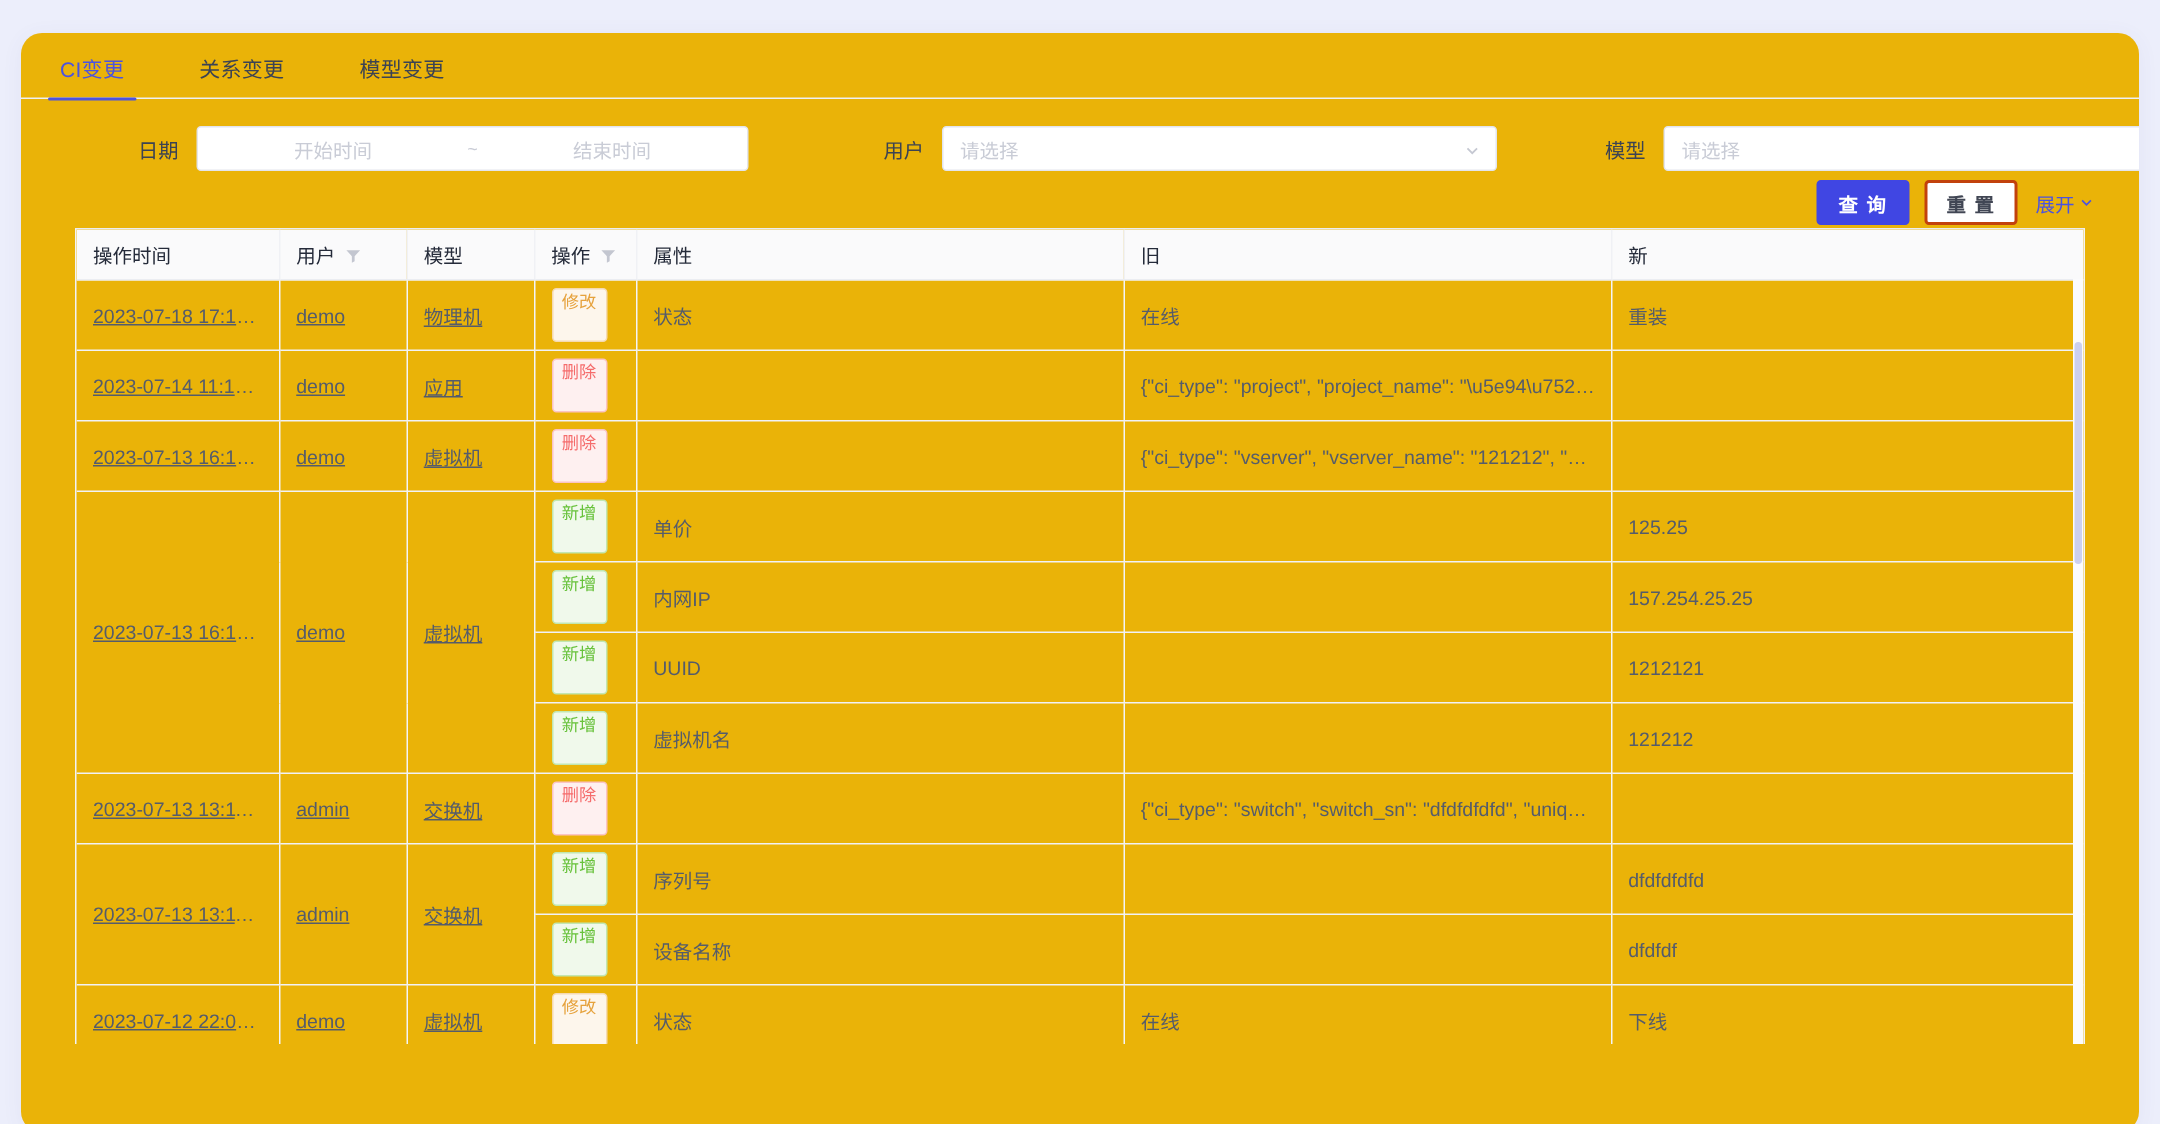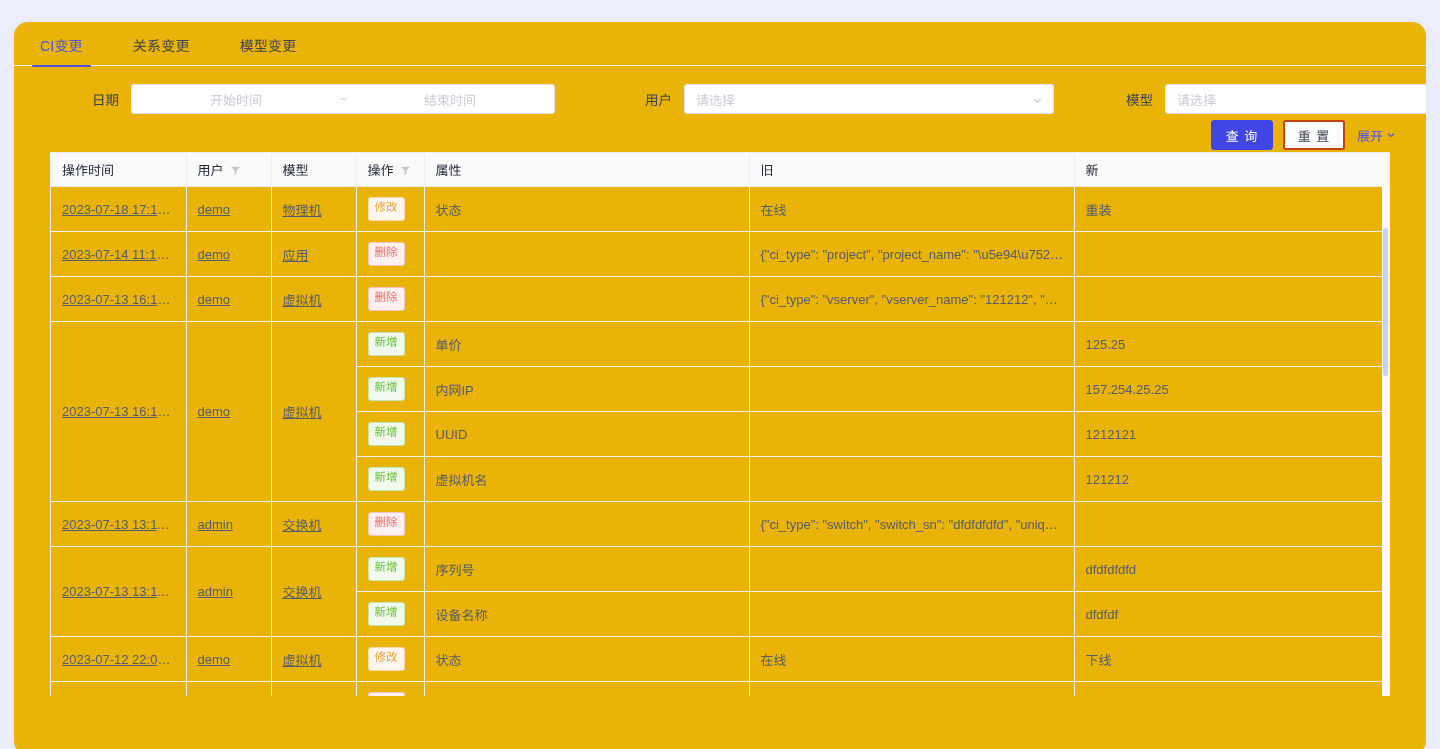--- a/index.html
+++ b/index.html
@@ -95,21 +95,21 @@
     border-radius: 3px;
     background: #fff;
     display: flex;
     align-items: center;
     font-size: 13px;
     color: #c0c4cc;
     margin-left: 12px;
     gap: 36px;
   }
   .date-range {
-    width: 424px;
+    width: 368px;
     justify-content: center;
     gap: 0;
     padding: 0 8px;
   }
   .date-range .ph {
     flex: 1;
     text-align: center;
     color: #c9ccd6;
   }
   .date-range .sep {
@@ -147,20 +147,21 @@
     border-radius: 3px;
     font-size: 13px;
     display: inline-flex;
     align-items: center;
     justify-content: center;
     padding: 0 0;
     cursor: pointer;
     box-sizing: border-box;
     letter-spacing: 1px;
     white-space: nowrap;
+    font-weight: bold;
   }
   .btn-primary {
     background: #4046e3;
     color: #fff;
     border: 1px solid #4046e3;
   }
   .btn-default {
     background: #fff;
     color: #414654;
     border: 2px solid #c2410c;
@@ -232,21 +233,21 @@
   }
   table.grid td:last-child { border-right: none; }
   td.grouped {
     border-right: 1px solid #f3f4f8;
     text-decoration: underline;
   }
   .tag {
     display: inline-block;
     font-size: 11.5px;
     line-height: 18px;
-    height: 24px;
+    height: 36px;
     padding: 0 6px;
     border-radius: 3px;
     box-sizing: border-box;
     white-space: nowrap;
   }
   .tag-update {
     color: #e6a23c;
     background: #fdf6ec;
     border: 1px solid #f5dab1;
   }

